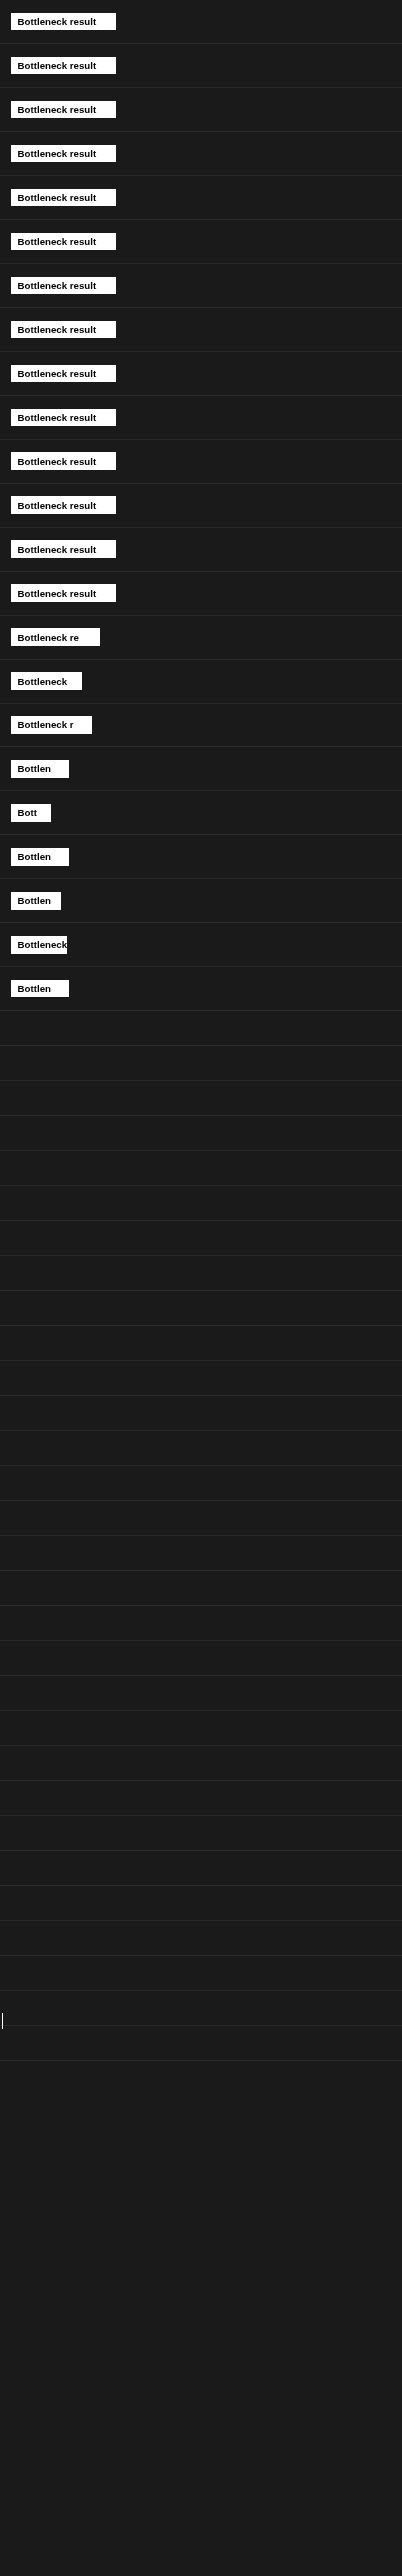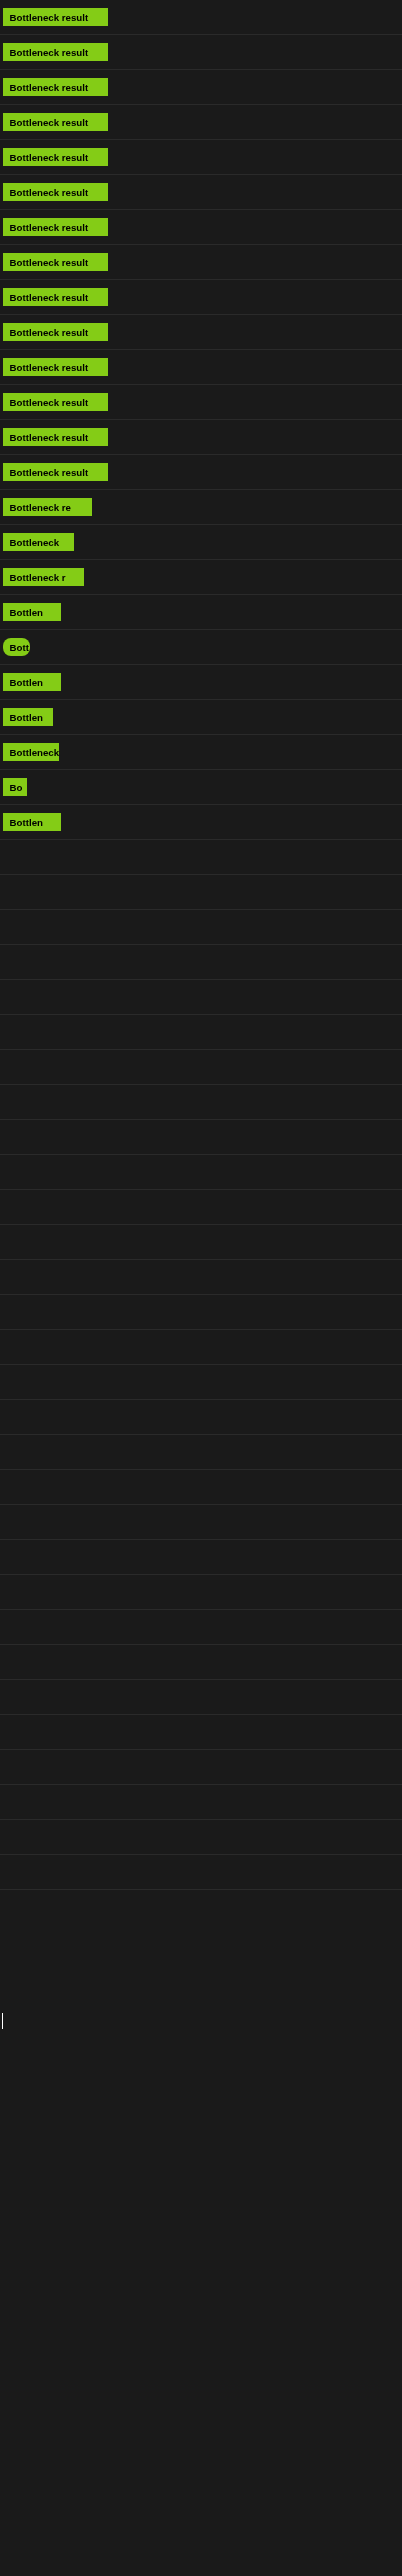--- a/index.html
+++ b/index.html
@@ -19,26 +19,26 @@
     .site-title {
       text-align: center;
       color: #cccccc;
       font-size: 11.3px;
       padding: 6.4px 0 3.2px 0;
       letter-spacing: 0.4px;
     }
 
     .bottleneck-bar {
       display: inline-block;
-      background-color: #84cc16;
+      background-color: #ffffff;
       color: #000000;
       font-size: 9.7px;
       font-weight: bold;
       padding: 3.2px 6.4px;
-      margin: 0;
+      margin: 8px;
       white-space: nowrap;
       overflow: hidden;
     }
 
     .row {
       padding: 4.8px 3.2px;
       border-bottom: 0.8px solid #2a2a2a;
       min-height: 35px;
       display: flex;
       align-items: center;
@@ -107,33 +107,30 @@
       <div class="row">
         <div class="bottleneck-bar" style="max-width: 71px; width: 71px;">Bottleneck</div>
       </div>
       <div class="row">
         <div class="bottleneck-bar" style="max-width: 81px; width: 81px;">Bottleneck r</div>
       </div>
       <div class="row">
         <div class="bottleneck-bar" style="max-width: 58px; width: 58px;">Bottlen</div>
       </div>
       <div class="row">
-        <div class="bottleneck-bar" style="max-width: 40px; width: 27px; border-radius: 8px;">Bott</div>
+        <div class="bottleneck-bar" style="max-width: 40px; width: 40px;">Bott</div>
       </div>
       <div class="row">
         <div class="bottleneck-bar" style="max-width: 58px; width: 58px;">Bottlen</div>
       </div>
       <div class="row">
         <div class="bottleneck-bar" style="max-width: 50px; width: 50px;">Bottlen</div>
       </div>
       <div class="row">
         <div class="bottleneck-bar" style="max-width: 72px; width: 56px;">Bottleneck</div>
-      </div>
-      <div class="row">
-        <div class="bottleneck-bar" style="max-width: 24px; width: 24px;">Bo</div>
       </div>
       <div class="row">
         <div class="bottleneck-bar" style="max-width: 58px; width: 58px;">Bottlen</div>
       </div>
       <div class="row"></div>
       <div class="row"></div>
       <div class="row"></div>
       <div class="row"></div>
       <div class="row"></div>
       <div class="row"></div>

